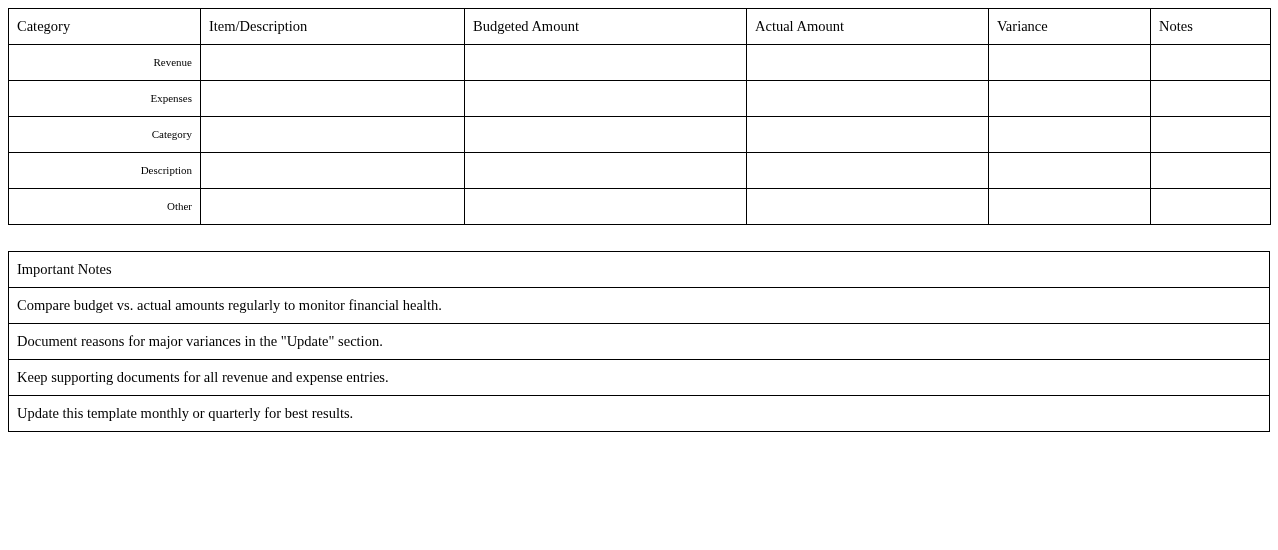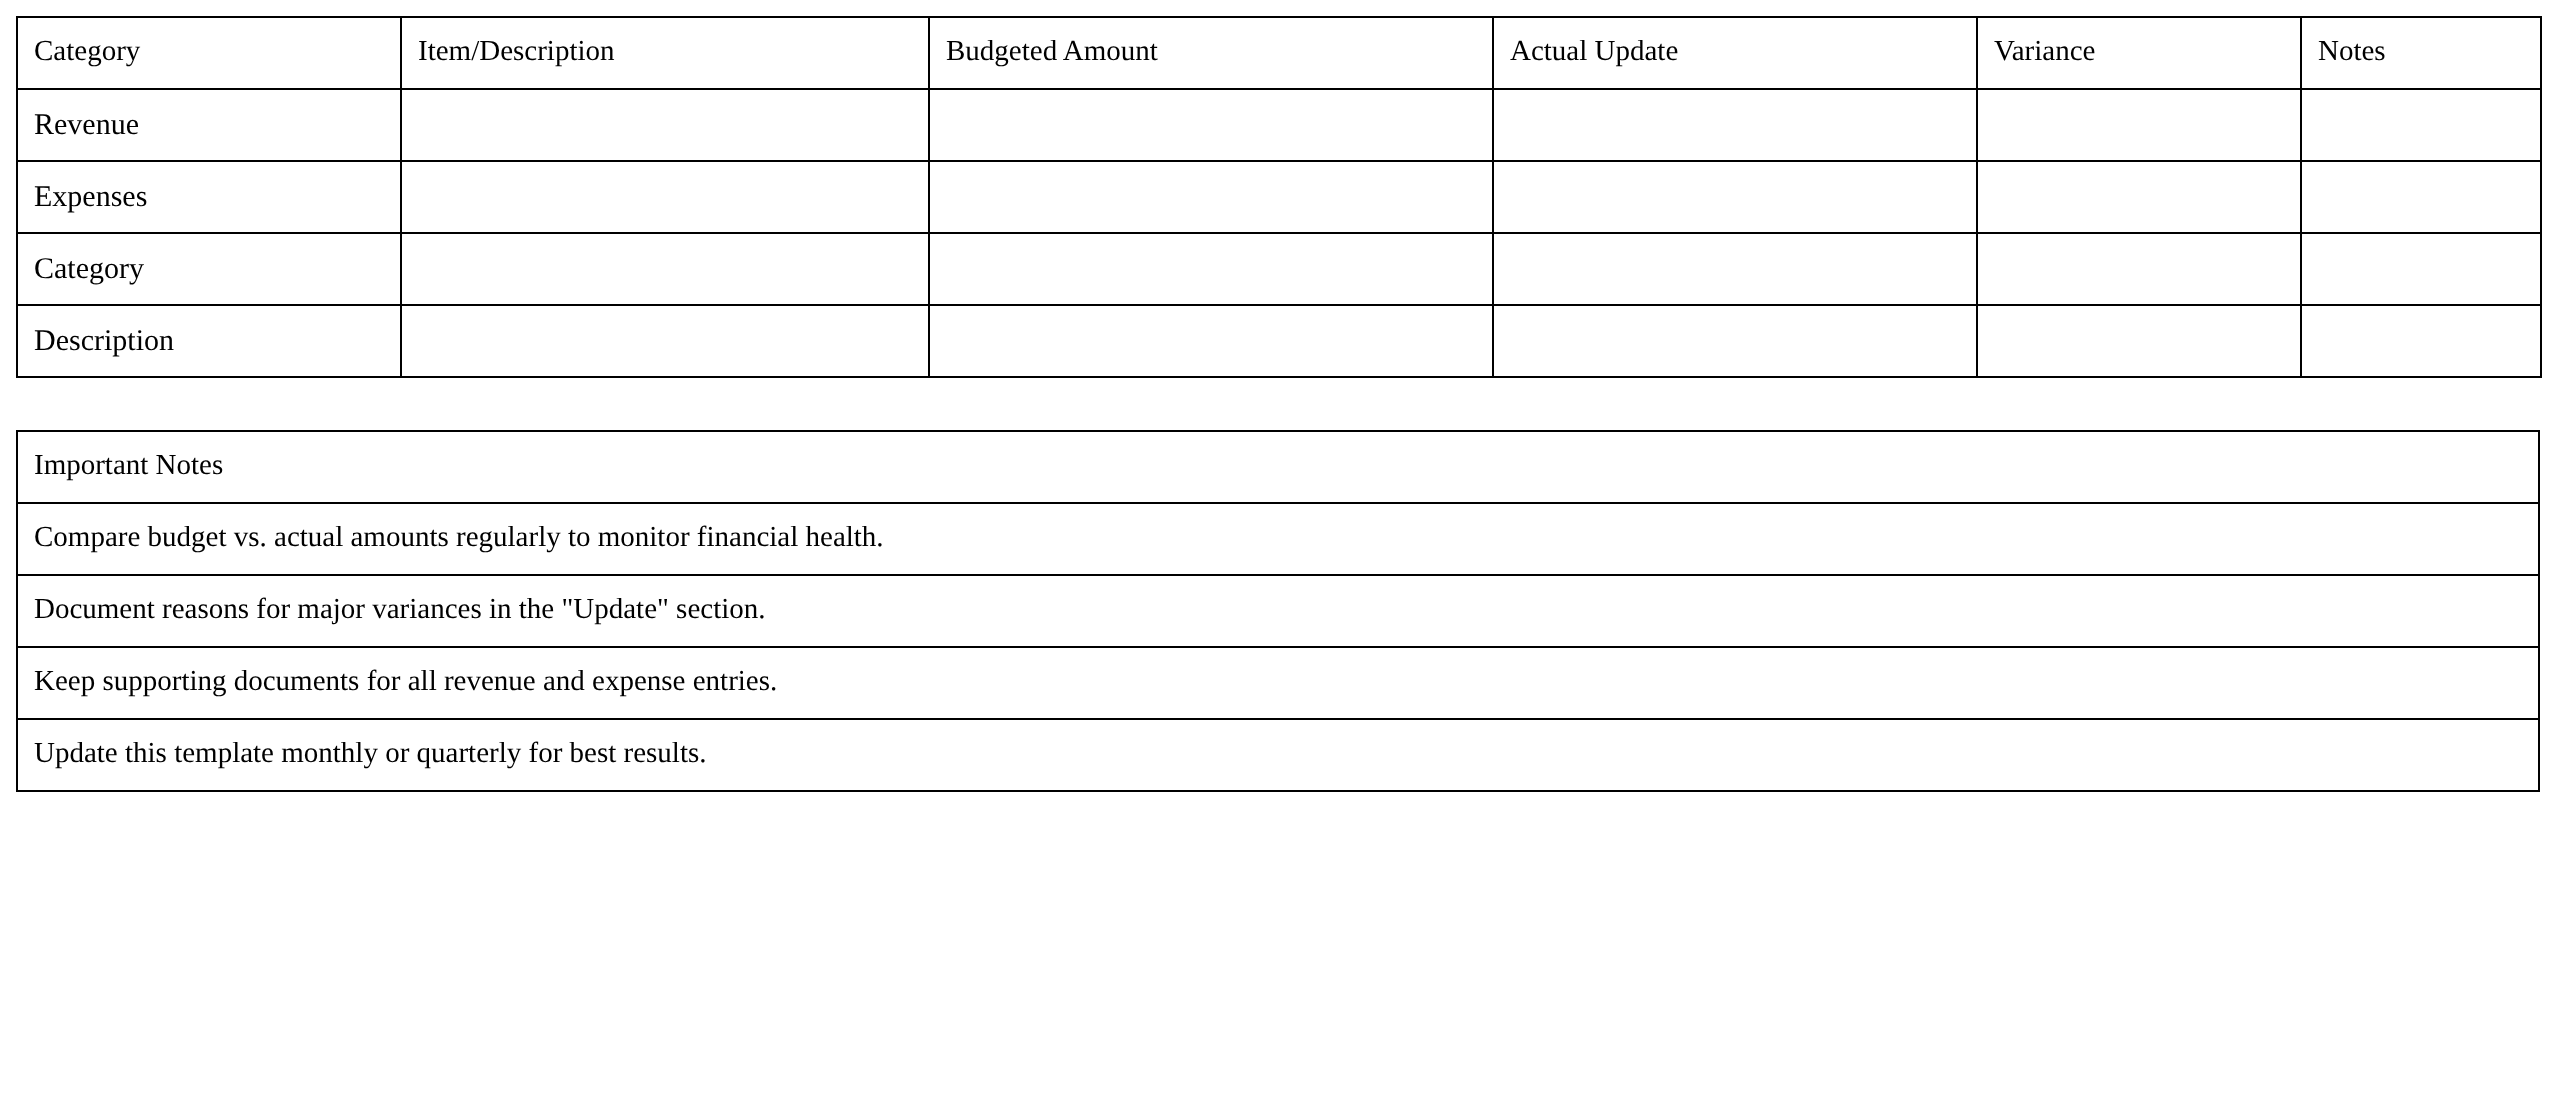--- a/index.html
+++ b/index.html
@@ -43,21 +43,22 @@
     white-space: nowrap;
   }
 
   
   .budget-table th {
     font-weight: bold;
     font-size: 14.5px;
     border-bottom: 2px solid #000000;
   }
   .budget-table td.row-label {
-    font-size: 15px;
+    font-size: 11px;
+    text-align: right;
   }
   .budget-table tr.totals-row td.row-label {
     font-weight: bold;
   }
 
   .col-category      { width: 192px; }
   .col-item          { width: 264px; }
   .col-budgeted      { width: 282px; }
   .col-actual        { width: 242px; }
   .col-variance      { width: 162px; }
@@ -88,21 +89,21 @@
       <col class="col-budgeted">
       <col class="col-actual">
       <col class="col-variance">
       <col class="col-notes">
     </colgroup>
     <thead>
       <tr>
         <th>Category</th>
         <th>Item/Description</th>
         <th>Budgeted Amount</th>
-        <th>Actual Update</th>
+        <th>Actual Amount</th>
         <th>Variance</th>
         <th>Notes</th>
       </tr>
     </thead>
     <tbody>
       <tr>
         <td class="row-label">Revenue</td>
         <td></td>
         <td></td>
         <td></td>
@@ -126,20 +127,28 @@
         <td></td>
       </tr>
       <tr>
         <td class="row-label">Description</td>
         <td></td>
         <td></td>
         <td></td>
         <td></td>
         <td></td>
       </tr>
+      <tr>
+        <td class="row-label">Other</td>
+        <td></td>
+        <td></td>
+        <td></td>
+        <td></td>
+        <td></td>
+      </tr>
     </tbody>
   </table>
 
   <table class="grid notes-table">
     <thead>
       <tr>
         <th>Important Notes</th>
       </tr>
     </thead>
     <tbody>

